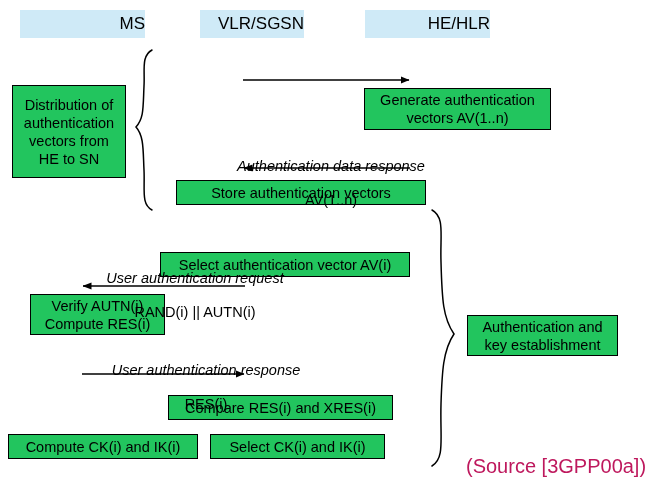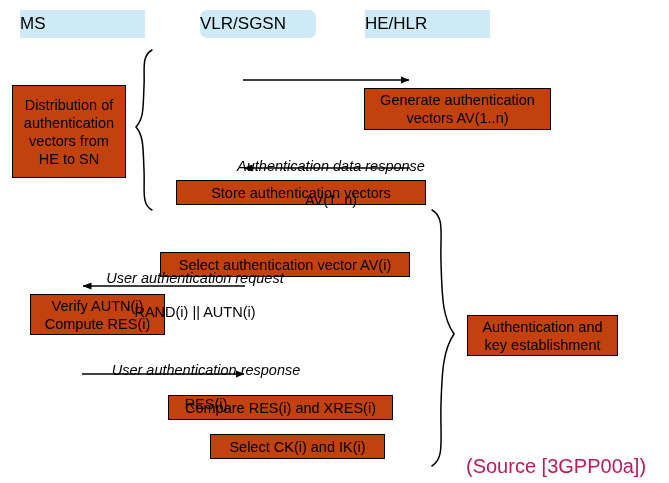--- a/index.html
+++ b/index.html
@@ -17,31 +17,31 @@
     height: 483px;
     background: #ffffff;
     overflow: hidden;
   }
   .abs { position: absolute; }
 
   
   .lane-head {
     background: #cfeaf7;
     font-size: 17px;
-    text-align: left;
+    text-align: right;
     line-height: 28px;
     height: 28px;
     color: #000;
     white-space: nowrap;
   }
 
   
   .box {
     border: 1.4px solid #000;
-    background: #c2410c;
+    background: #22c55e;
     font-size: 14.5px;
     line-height: 18px;
     text-align: center;
     color: #000;
     box-sizing: border-box;
     display: flex;
     align-items: center;
     justify-content: center;
     padding: 1px 6px;
     white-space: pre-line;
@@ -78,21 +78,21 @@
     white-space: nowrap;
   }
 </style>
 </head>
 <body>
 
 <div id="canvas">
 
   <div class="abs lane-head" style="left:20px; top:10px; width:125px;">MS</div>
 
-  <div class="abs lane-head" style="left:200px; top:10px; width:116px;border-radius:7px;">VLR/SGSN</div>
+  <div class="abs lane-head" style="left:200px; top:10px; width:104px;">VLR/SGSN</div>
 
   <div class="abs lane-head" style="left:365px; top:10px; width:125px;">HE/HLR</div>
 
   <div class="abs box" style="left:12px; top:85px; width:114px; height:93px;">Distribution of
 authentication
 vectors from
 HE to SN</div>
 
   <div class="abs box" style="left:467px; top:315px; width:151px; height:41px;">Authentication and
 key establishment</div>
@@ -102,20 +102,21 @@
 
   <div class="abs box" style="left:176px; top:180px; width:250px; height:25px;">Store authentication vectors</div>
 
   <div class="abs box" style="left:160px; top:222px; width:250px; height:25px;margin-top:30px;">Select authentication vector AV(i)</div>
 
   <div class="abs box" style="left:30px; top:294px; width:135px; height:41px;">Verify AUTN(i)
 Compute RES(i)</div>
 
   <div class="abs box" style="left:168px; top:395px; width:225px; height:25px;">Compare RES(i) and XRES(i)</div>
 
+  <div class="abs box" style="left:8px; top:434px; width:190px; height:25px;">Compute CK(i) and IK(i)</div>
 
   <div class="abs box" style="left:210px; top:434px; width:175px; height:25px;">Select CK(i) and IK(i)</div>
 
 
   <div class="abs msg msg-center" style="left:228px; top:141px; width:206px;">
     <span class="ital">Authentication data response</span><br>
     <span class="plain">AV(1..n)</span>
   </div>
 
   <div class="abs msg msg-center" style="left:95px; top:253px; width:200px;">

